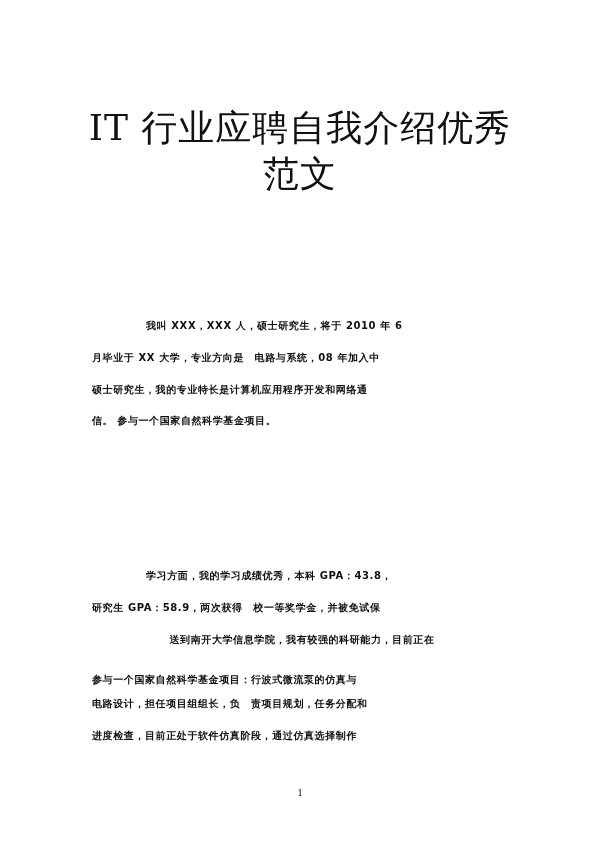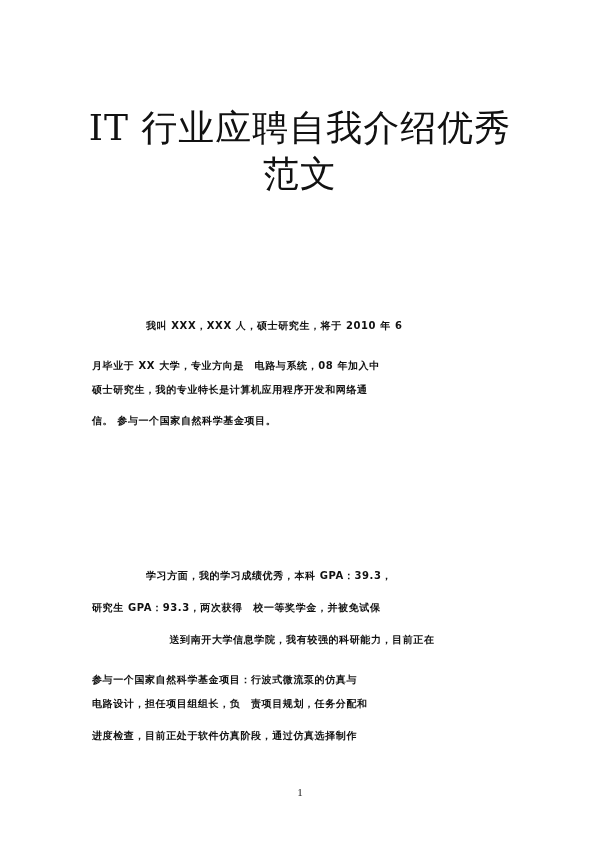--- a/index.html
+++ b/index.html
@@ -63,28 +63,28 @@
 </head>
 <body>
 
 <div class="page">
 
   <h1 class="title title-line-1">IT 行业应聘自我介绍优秀</h1>
   <h1 class="title title-line-2">范文</h1>
 
   <div>
     <div class="para-line indent" style="top:316px;">我叫 XXX，XXX 人，硕士研究生，将于 2010 年 6</div>
-    <div class="para-line" style="top:356px;">月毕业于 XX 大学，专业方向是　电路与系统，08 年加入中</div>
+    <div class="para-line" style="top:348px;">月毕业于 XX 大学，专业方向是　电路与系统，08 年加入中</div>
     <div class="para-line" style="top:380px;">硕士研究生，我的专业特长是计算机应用程序开发和网络通</div>
     <div class="para-line" style="top:411px;">信。 参与一个国家自然科学基金项目。</div>
   </div>
 
   <div>
-    <div class="para-line indent" style="top:566px;">学习方面，我的学习成绩优秀，本科 GPA：39.3，</div>
-    <div class="para-line" style="top:598px;">研究生 GPA：93.3，两次获得　校一等奖学金，并被免试保</div>
+    <div class="para-line indent" style="top:566px;">学习方面，我的学习成绩优秀，本科 GPA：43.8，</div>
+    <div class="para-line" style="top:598px;">研究生 GPA：58.9，两次获得　校一等奖学金，并被免试保</div>
     <div class="para-line" style="top:630px;text-align:center;">送到南开大学信息学院，我有较强的科研能力，目前正在</div>
     <div class="para-line" style="top:662px;margin-top:8px;">参与一个国家自然科学基金项目：行波式微流泵的仿真与</div>
     <div class="para-line" style="top:694px;">电路设计，担任项目组组长，负　责项目规划，任务分配和</div>
     <div class="para-line" style="top:726px;">进度检查，目前正处于软件仿真阶段，通过仿真选择制作</div>
   </div>
 
   <div class="page-number">1</div>
 
 </div>
 

